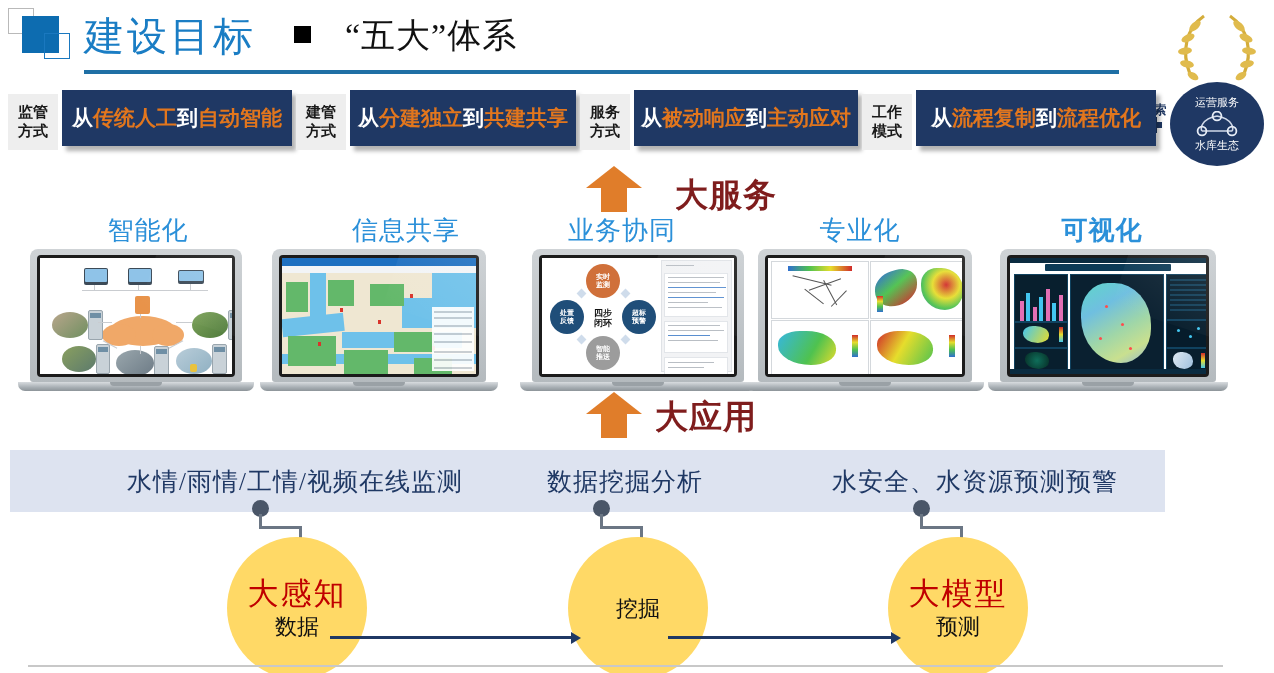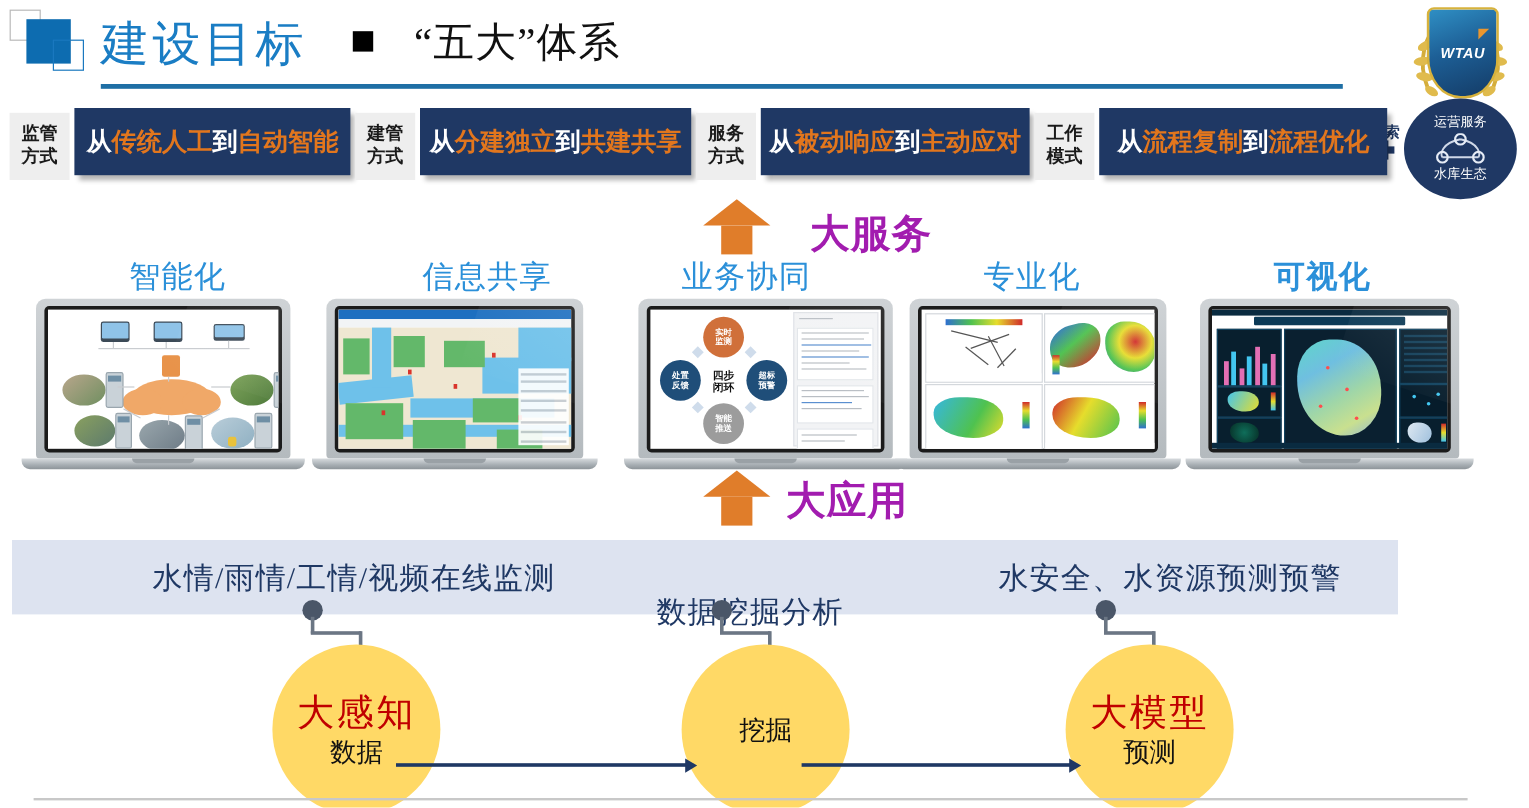--- a/index.html
+++ b/index.html
@@ -55,21 +55,21 @@
      box-shadow:4px 5px 4px rgba(0,0,0,.30);
      display:flex;align-items:center;justify-content:center;white-space:nowrap;}
   .stmt-box .w{color:#ffffff;font-size:21px;font-weight:bold;}
   .stmt-box .o{color:#e2761d;font-size:21px;font-weight:bold;}
 
   
   .up-arrow{position:absolute;width:56px;height:44px;}
   .up-arrow .head{position:absolute;left:0;top:0;width:0;height:0;
       border-left:28px solid transparent;border-right:28px solid transparent;border-bottom:22px solid #e07d2a;}
   .up-arrow .stem{position:absolute;left:15px;top:22px;width:26px;height:24px;background:#e07d2a;}
-  .big-red{position:absolute;color:#a21caf;font-size:33px;font-weight:bold;letter-spacing:1px;}
+  .big-red{position:absolute;color:#7f1d1d;font-size:33px;font-weight:bold;letter-spacing:1px;}
 
   
   .cat-title{position:absolute;top:213px;text-align:center;color:#2b90d9;font-size:26px;letter-spacing:1px;}
 
   
   .laptop{position:absolute;top:249px;}
   .laptop .lid{position:relative;background:linear-gradient(#cfd3d6,#b4babe);
       border-radius:8px 8px 3px 3px;padding:6px 7px 5px 7px;box-sizing:border-box;}
   .laptop .bezel{background:#1b1b1b;border-radius:4px;padding:3px;box-sizing:border-box;position:relative;overflow:hidden;}
   .laptop .bezel:after{content:"";position:absolute;right:-18%;top:-42%;width:58%;height:100%;
@@ -182,24 +182,20 @@
         <ellipse cx="11" cy="43" rx="7" ry="3.6" transform="rotate(-8 11 43)"></ellipse>
         <ellipse cx="13" cy="56" rx="7" ry="3.6" transform="rotate(12 13 56)"></ellipse>
         <ellipse cx="19" cy="68" rx="6" ry="3.4" transform="rotate(32 19 68)"></ellipse>
         <ellipse cx="65" cy="18" rx="7" ry="3.6" transform="rotate(42 65 18)"></ellipse>
         <ellipse cx="72" cy="30" rx="7" ry="3.6" transform="rotate(25 72 30)"></ellipse>
         <ellipse cx="75" cy="43" rx="7" ry="3.6" transform="rotate(8 75 43)"></ellipse>
         <ellipse cx="73" cy="56" rx="7" ry="3.6" transform="rotate(-12 73 56)"></ellipse>
         <ellipse cx="67" cy="68" rx="6" ry="3.4" transform="rotate(-32 67 68)"></ellipse>
       </g>
     </svg>
-    <div class="shield">
-      <span class="wtau">WTAU</span>
-      <span class="corner"></span>
-    </div>
   </div>
   <div class="eco-circle">
     <span class="eco-top">运营服务</span>
     <svg width="44" height="26" viewBox="0 0 44 26">
       <path d="M22 5 C6 8 5 18 7 20 M22 5 C38 8 39 18 37 20 M7 20 L37 20" fill="none" stroke="#cfd8e8" stroke-width="1.6"></path>
       <circle cx="22" cy="5" r="4.4" fill="none" stroke="#e6ecf6" stroke-width="1.8"></circle>
       <circle cx="7" cy="20" r="4.4" fill="none" stroke="#e6ecf6" stroke-width="1.8"></circle>
       <circle cx="37" cy="20" r="4.4" fill="none" stroke="#e6ecf6" stroke-width="1.8"></circle>
     </svg>
     <span class="eco-bot">水库生态</span>
@@ -511,21 +507,21 @@
 </div>
 
 <div class="up-arrow" style="left:586px;top:392px;">
   <div class="head"></div>
     <div class="stem"></div>
 </div>
 <div class="big-red" style="left:655px;top:395px;">大应用</div>
 
 <div class="abs" id="outcome-band"></div>
 <div class="outcome-text" style="left:85px;width:420px;">水情/雨情/工情/视频在线监测</div>
-<div class="outcome-text" style="left:510px;width:230px;margin-top:28px;">数据挖掘分析</div>
+<div class="outcome-text" style="left:510px;width:230px;">数据挖掘分析</div>
 <div class="outcome-text" style="left:790px;width:370px;">水安全、水资源预测预警</div>
 
 <div class="connector" style="left:252px;top:500px;">
   <div class="dot"></div>
     <div class="v1"></div>
   <div class="h" style="width:42px;"></div>
     <div class="v2" style="left:47px;"></div>
 </div>
 <div class="connector" style="left:593px;top:500px;">
   <div class="dot"></div>

